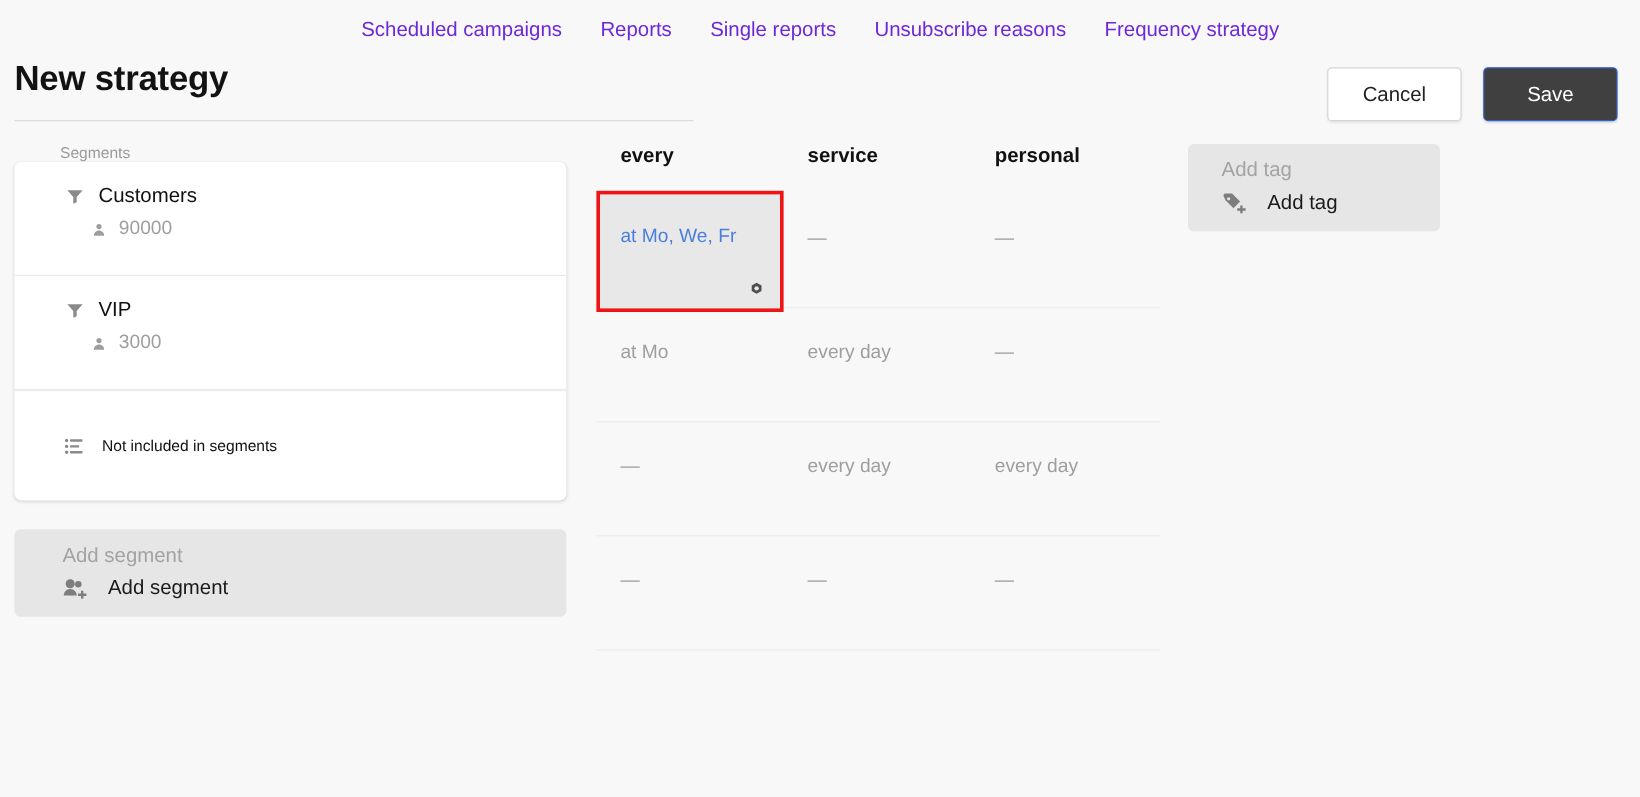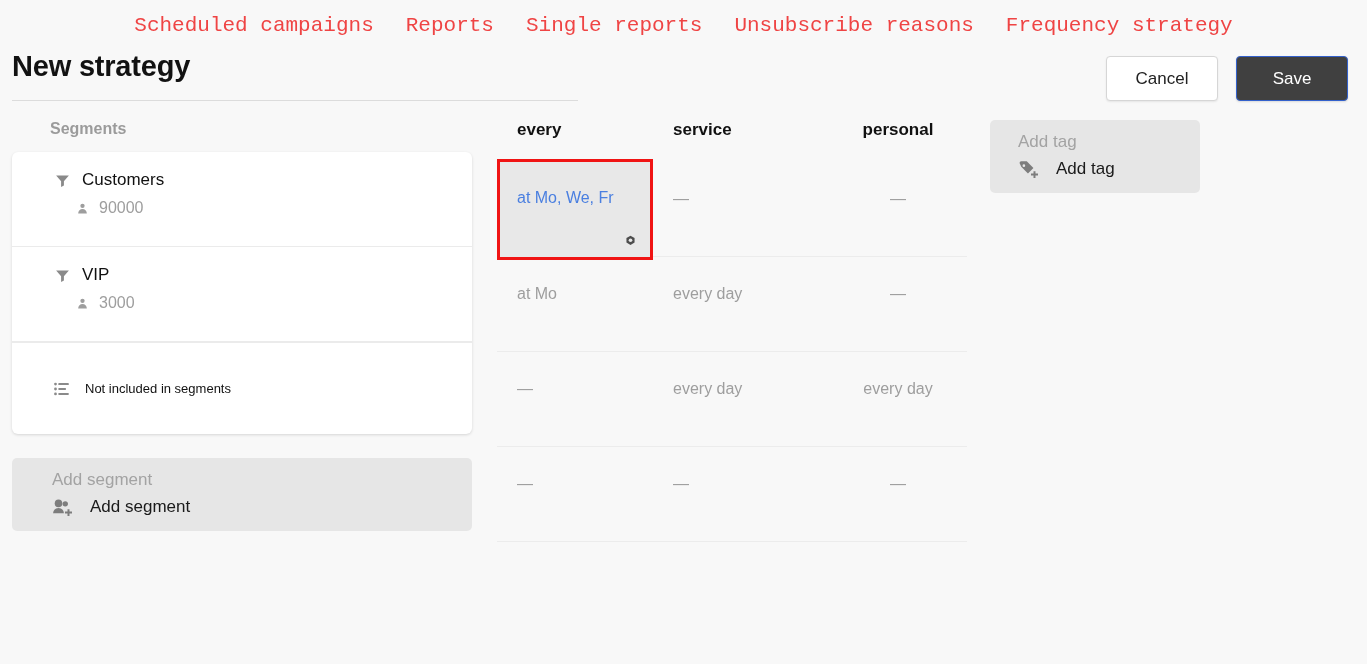--- a/index.html
+++ b/index.html
@@ -14,25 +14,24 @@
   
   .topnav {
     height: 50px;
     display: flex;
     align-items: center;
     justify-content: center;
     gap: 32px;
     background: #f8f8f8;
   }
   .topnav a {
-    font-size: 21px;
-    color: #ef4444;
+    font-size: 17px;
+    color: #6d28d9;
     text-decoration: none;
     white-space: nowrap;
-    font-family: Liberation Mono, monospace;
   }
 
   
   .titlewrap {
     position: relative;
     height: 55px;
   }
   .page-title {
     position: absolute;
     left: 12px;
@@ -86,25 +85,23 @@
   .body { position: relative; }
 
   
   .seg-col {
     position: absolute;
     left: 12px;
     top: 15px;
     width: 460px;
   }
   .seg-caption {
-    font-size: 16px;
+    font-size: 13px;
     color: #9b9b9b;
     padding-left: 38px;
-    margin-bottom: 14px;
-    font-weight: bold;
   }
   .seg-card {
     background: #ffffff;
     border-radius: 6px;
     box-shadow: 0 1px 3px rgba(0,0,0,.14);
     overflow: hidden;
   }
   .seg-row {
     height: 95px;
     padding: 18px 0 0 42px;
@@ -181,21 +178,21 @@
     height: 42px;
     align-items: flex-start;
   }
   .th {
     font-size: 17px;
     font-weight: bold;
     color: #111;
   }
   .c1 { width: 156px; padding-left: 20px; }
   .c2 { width: 156px; padding-left: 20px; }
-  .c3 { width: 158px; padding-left: 20px; text-align: center; }
+  .c3 { width: 158px; padding-left: 20px; }
 
   .trow {
     display: flex;
     height: 95px;
     border-bottom: 1px solid #ececec;
   }
   .td {
     font-size: 16px;
     color: #9e9e9e;
     padding-top: 28px;

